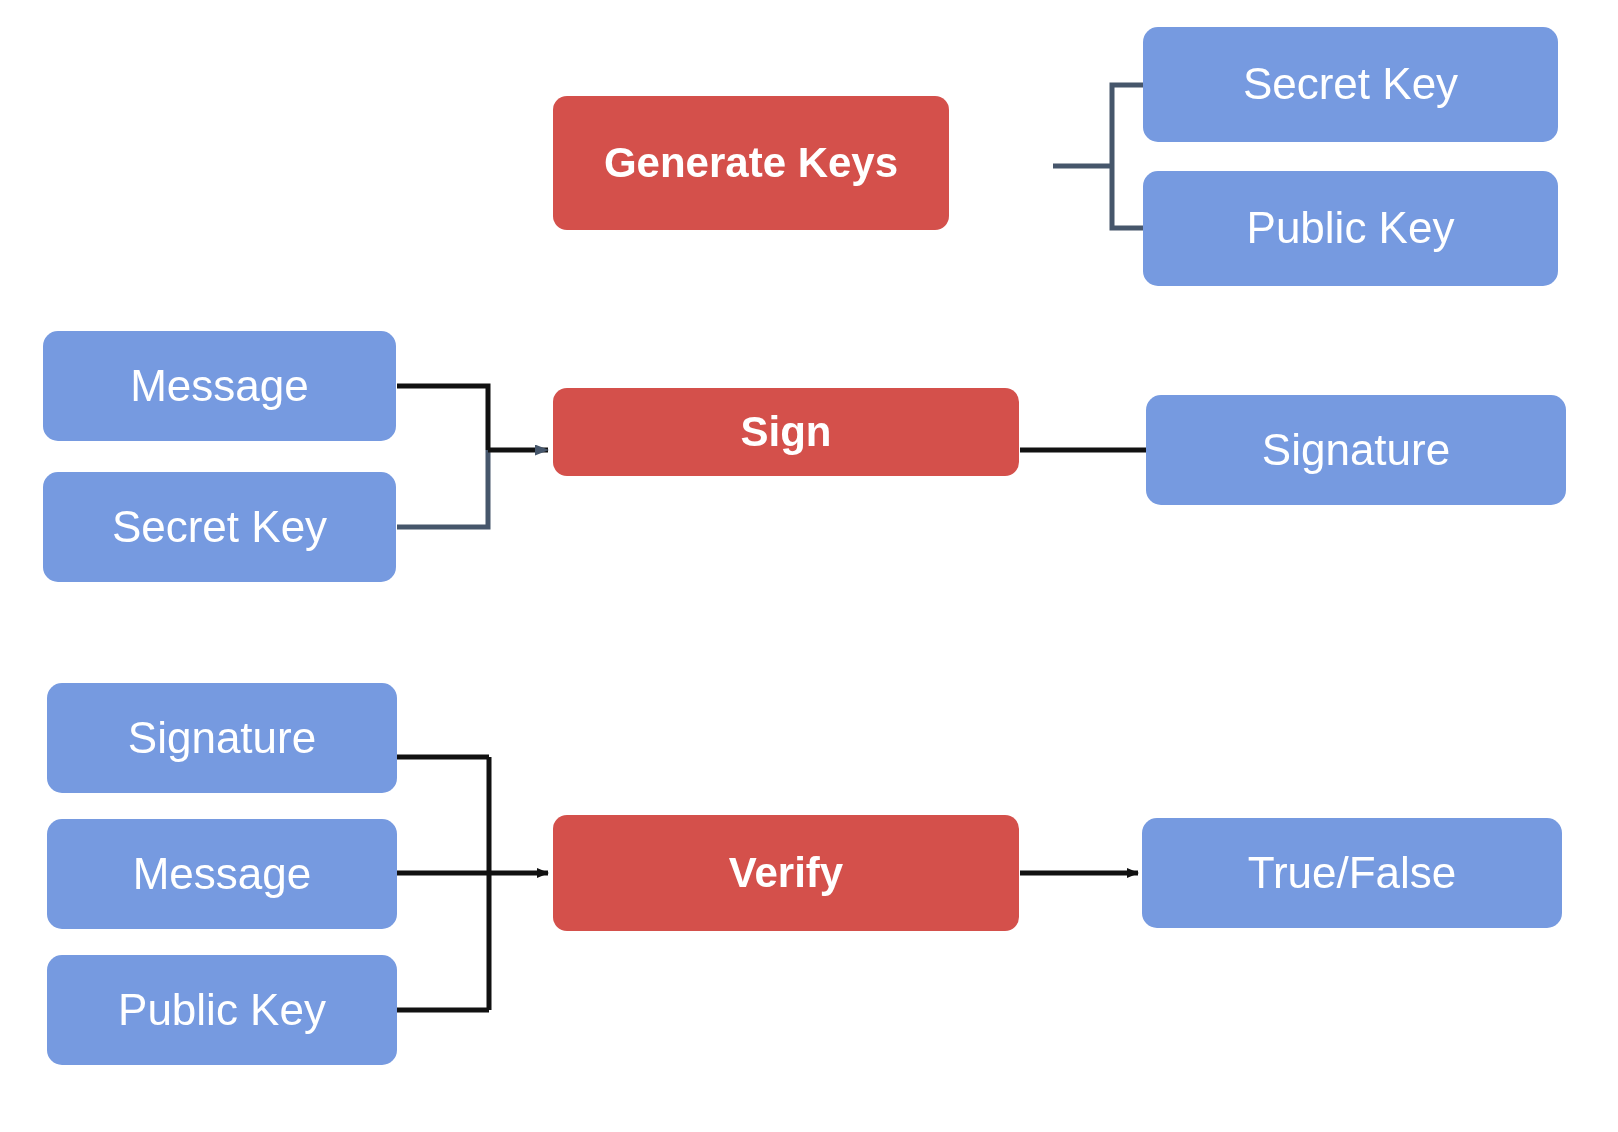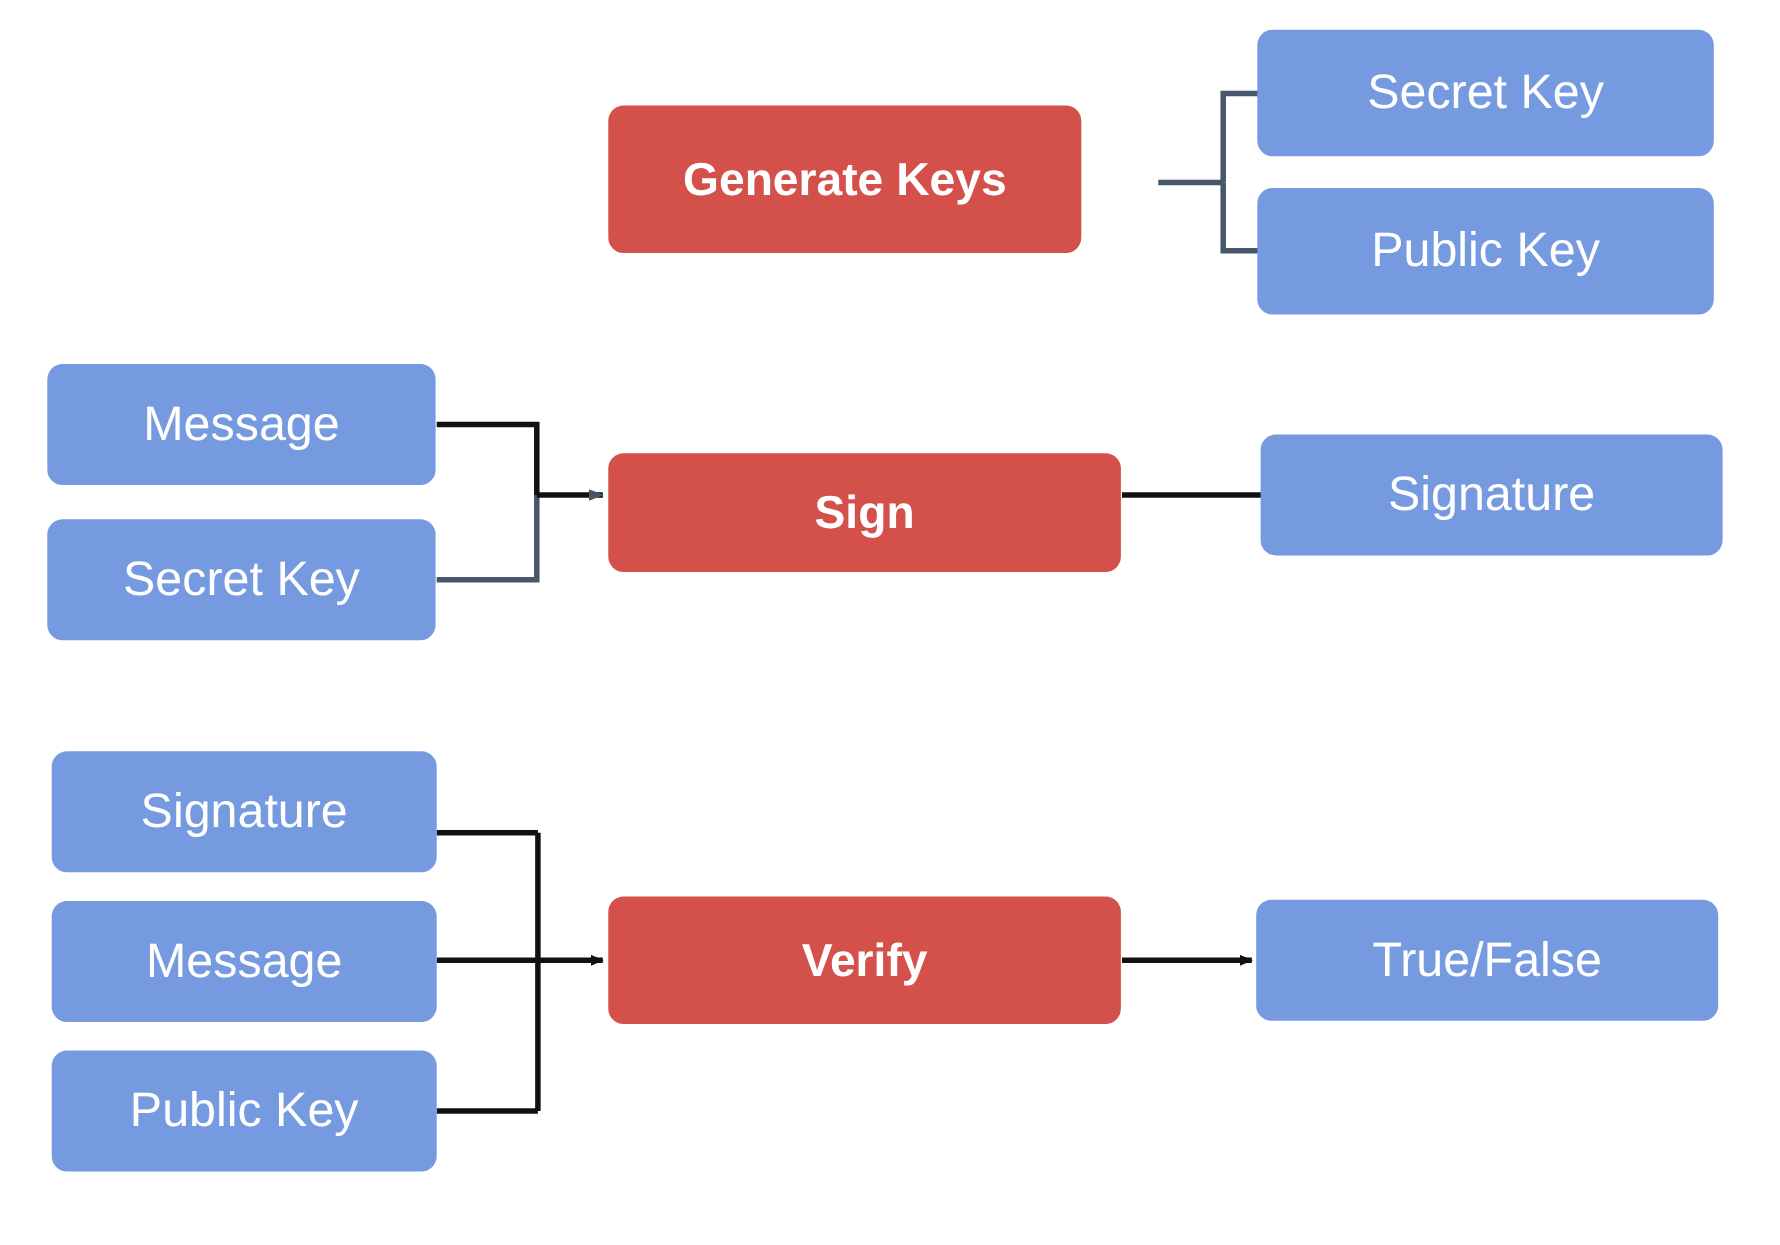--- a/index.html
+++ b/index.html
@@ -23,20 +23,21 @@
     box-sizing: border-box;
     border-radius: 14px;
     color: #ffffff;
     text-align: center;
     line-height: 1.1;
   }
   .node.data {
     background: #769ae0;
     font-size: 44px;
     font-weight: 400;
+    border-radius: 15px;
   }
   .node.proc {
     background: #d4504b;
     font-size: 42px;
     font-weight: 700;
   }
   .node .lbl {
     display: block;
     white-space: nowrap;
   }
@@ -85,41 +86,41 @@
       <path d="M489,757 L489,1010" stroke="#111111" stroke-width="5" fill="none"></path>
       <path d="M397,1010 L489,1010" stroke="#111111" stroke-width="5" fill="none"></path>
       <path d="M397,873 L548,873" stroke="#111111" stroke-width="5" fill="none" marker-end="url(#arrowDark)"></path>
     </g>
 
     <g>
       <path d="M1020,873 L1138,873" stroke="#111111" stroke-width="5" fill="none" marker-end="url(#arrowDark)"></path>
     </g>
   </svg>
 
-  <div class="node proc" style="left:553px; top:96px; width:430px; height:134px;align-items:center;">
+  <div class="node proc" style="left:553px; top:96px; width:396px; height:134px;align-items:center;">
     <span class="lbl">Generate Keys</span>
   </div>
 
   <div class="node data" style="left:1143px; top:27px; width:415px; height:115px;">
     <span class="lbl">Secret Key</span>
   </div>
 
   <div class="node data" style="left:1143px; top:171px; width:415px; height:115px;">
     <span class="lbl">Public Key</span>
   </div>
 
   <div class="node data" style="left:43px; top:331px; width:353px; height:110px;">
     <span class="lbl">Message</span>
   </div>
 
   <div class="node data" style="left:43px; top:472px; width:353px; height:110px;">
     <span class="lbl">Secret Key</span>
   </div>
 
-  <div class="node proc" style="left:553px; top:388px; width:466px; height:108px;margin-top:24px;">
+  <div class="node proc" style="left:553px; top:388px; width:466px; height:88px;">
     <span class="lbl">Sign</span>
   </div>
 
   <div class="node data" style="left:1146px; top:395px; width:420px; height:110px;">
     <span class="lbl">Signature</span>
   </div>
 
   <div class="node data" style="left:47px; top:683px; width:350px; height:110px;">
     <span class="lbl">Signature</span>
   </div>

